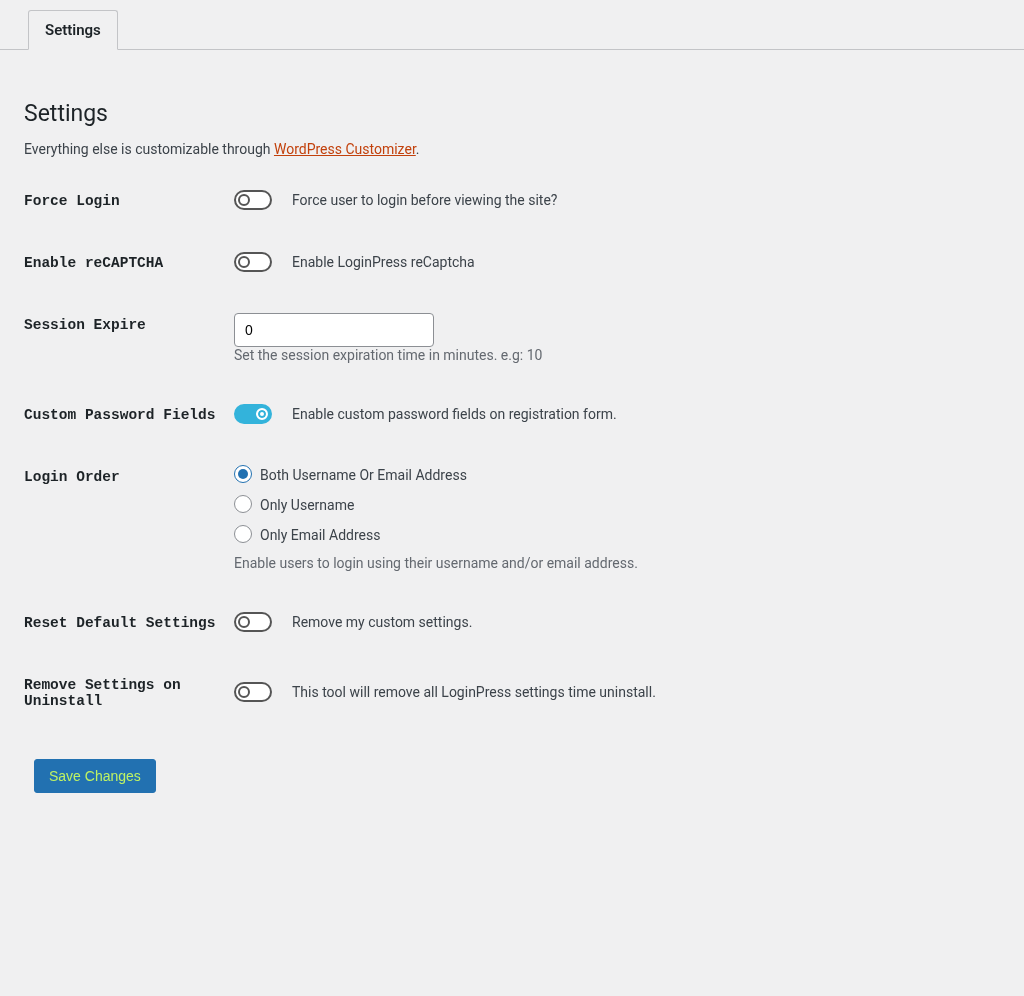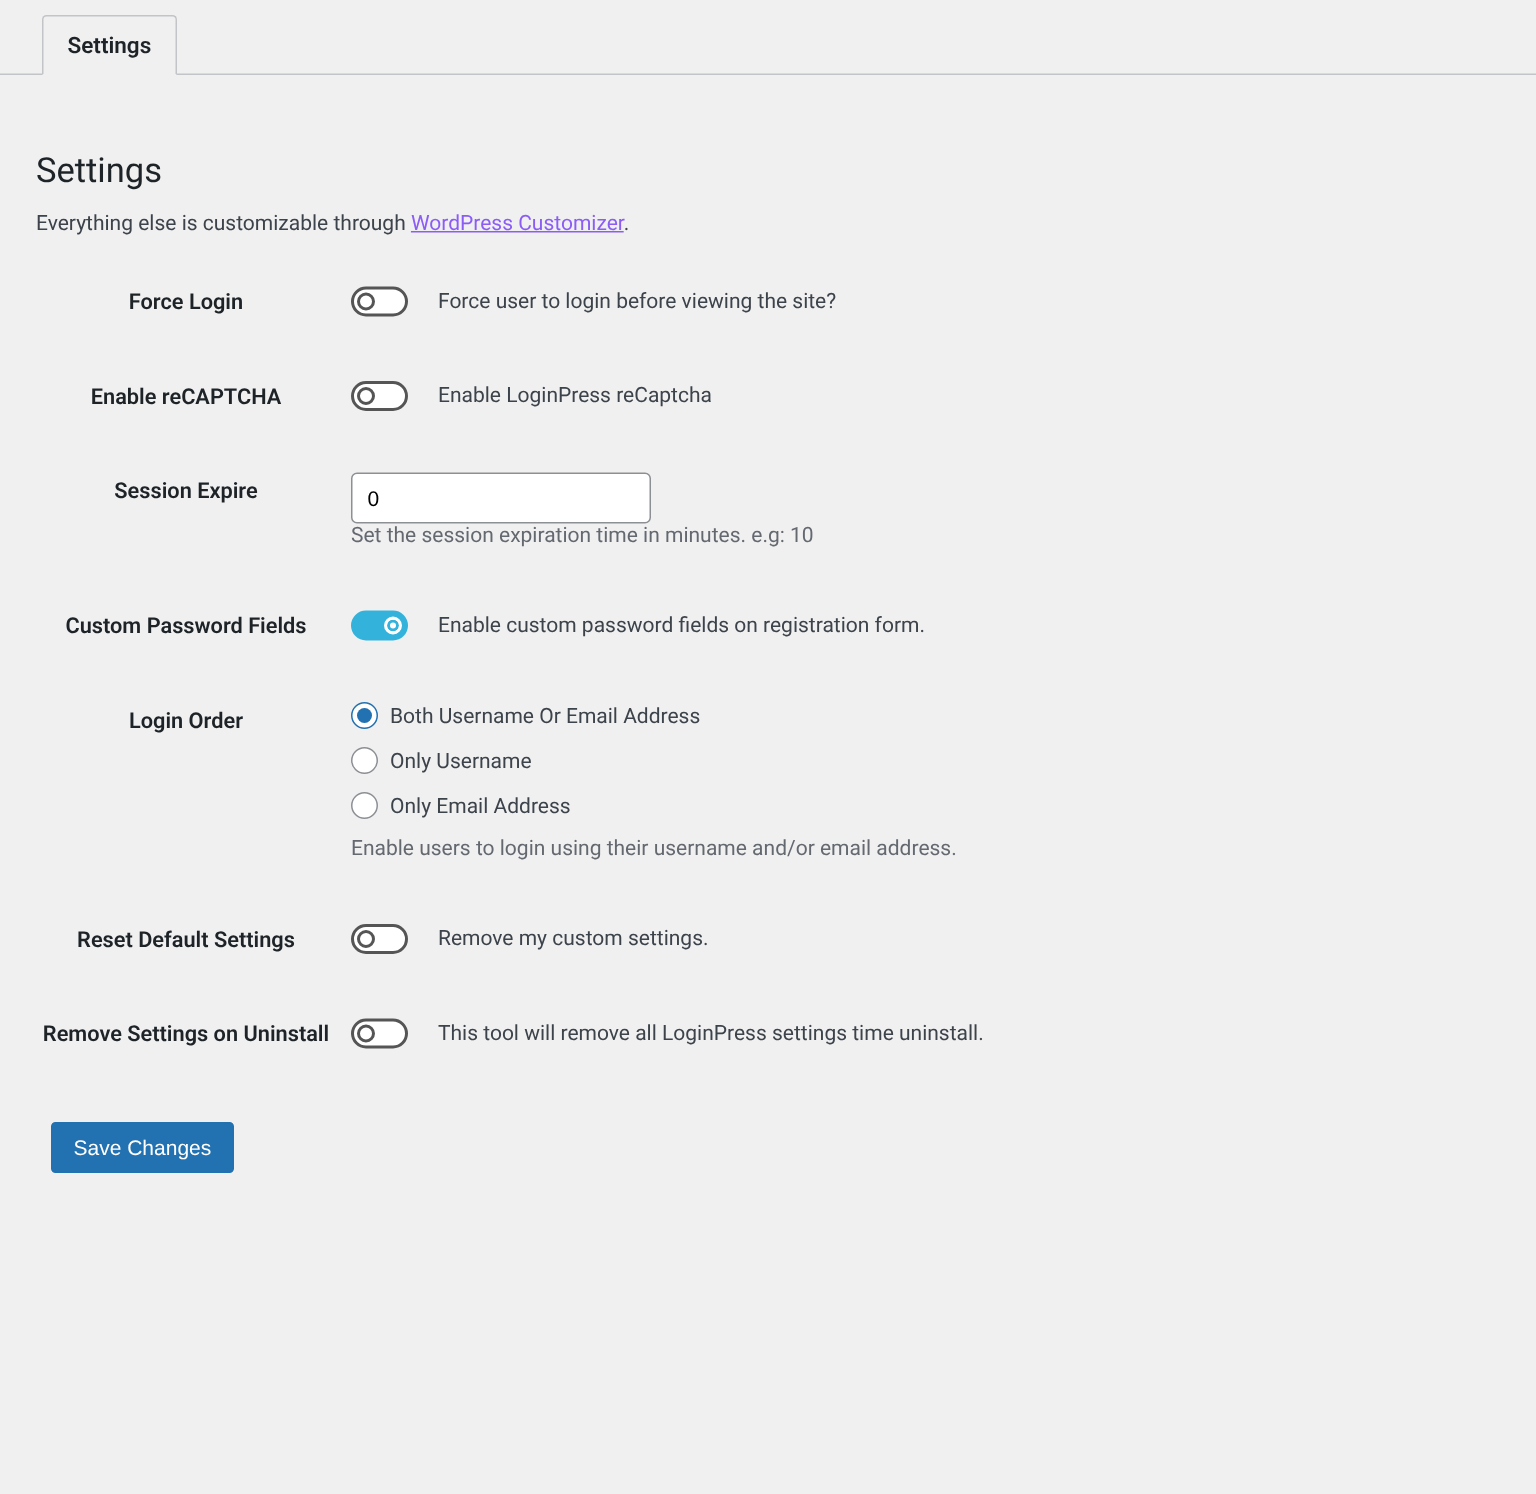--- a/index.html
+++ b/index.html
@@ -36,30 +36,31 @@
       font-size: 23px;
       font-weight: 400;
       color: #1d2327;
       margin: 30px 0 14px 0;
     }
     .desc {
       font-size: 14px;
       color: #3c434a;
       margin-bottom: 10px;
     }
-    .desc a { color: #8b5cf6; text-decoration: underline; }
+    .desc a { color: #c2410c; text-decoration: underline; }
     .form-table { width: 100%; border-collapse: collapse; }
     .form-table tr > th {
-      text-align: center;
+      text-align: left;
       vertical-align: top;
       padding: 26px 10px 20px 0;
       width: 210px;
       font-weight: 600;
       color: #1d2327;
       font-size: 14.5px;
+      font-family: Liberation Mono, monospace;
     }
     .form-table tr > td {
       vertical-align: middle;
       padding: 22px 10px 18px 0;
       font-size: 14px;
       color: #3c434a;
     }
     .field-line { display: flex; align-items: center; gap: 20px; }
     .toggle {
       position: relative;
@@ -114,21 +115,21 @@
       cursor: pointer;
       background: #fff;
     }
     .radio.checked { border-color: #2271b1; }
     .radio.checked::after {
       content: ""; width: 10px; height: 10px; border-radius: 50%; background: #2271b1;
     }
     .submit-row { margin-top: 30px; padding-left: 10px; }
     .button-primary {
       background: #2271b1;
-      color: #ffffff;
+      color: #bef264;
       border: 1px solid #2271b1;
       padding: 8px 14px;
       font-size: 14px;
       border-radius: 3px;
       cursor: pointer;
     }
   </style>
 </head>
 <body>
 

